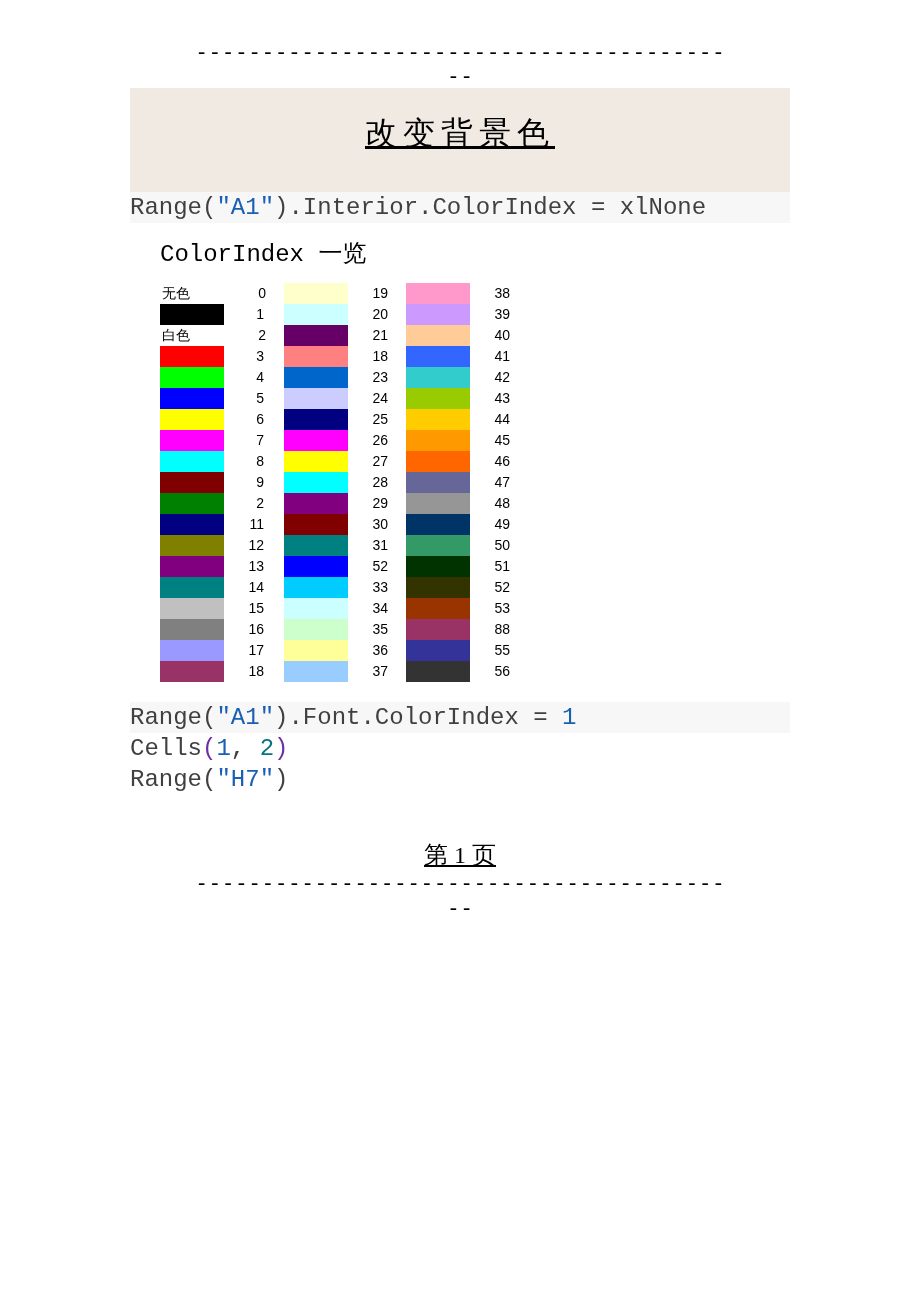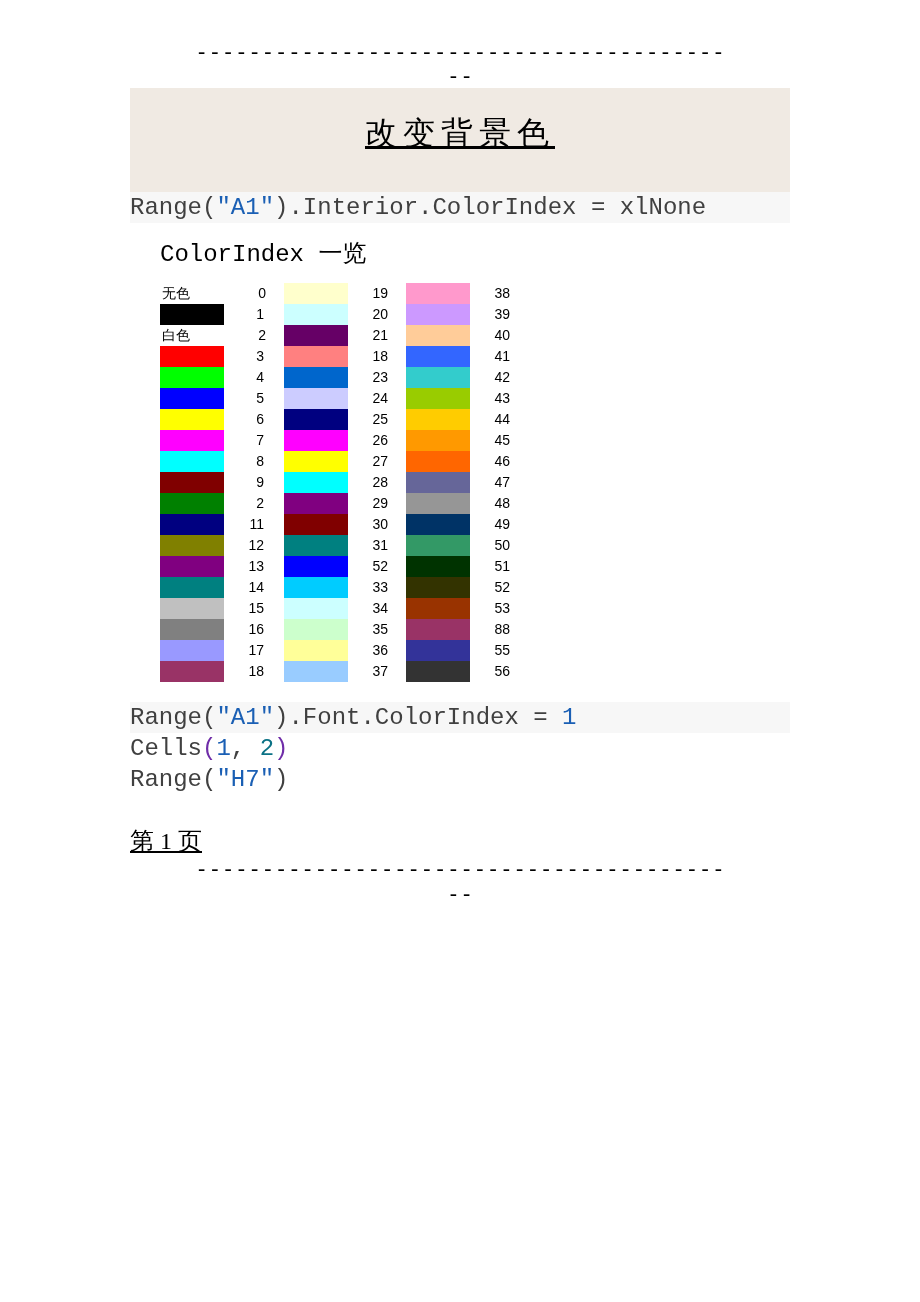--- a/index.html
+++ b/index.html
@@ -87,23 +87,23 @@
   }
   .ci-idx {
     width: 40px;
     height: 21px;
     line-height: 21px;
     text-align: right;
     padding-right: 6px;
     font-family: Arial, sans-serif;
   }
   .footer-page {
-    text-align: left;
+    text-align: center;
     font-size: 24px;
-    margin-top: 30px;
+    margin-top: 44px;
   }
   .footer-page span { text-decoration: underline; }
 </style>
 </head>
 <body>
 
 <div class="page">
 
   <div class="rule-top">----------------------------------------
 --</div>

